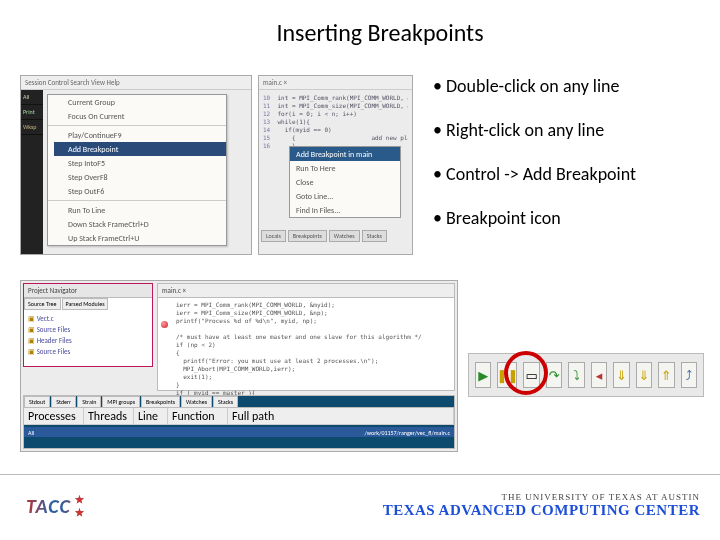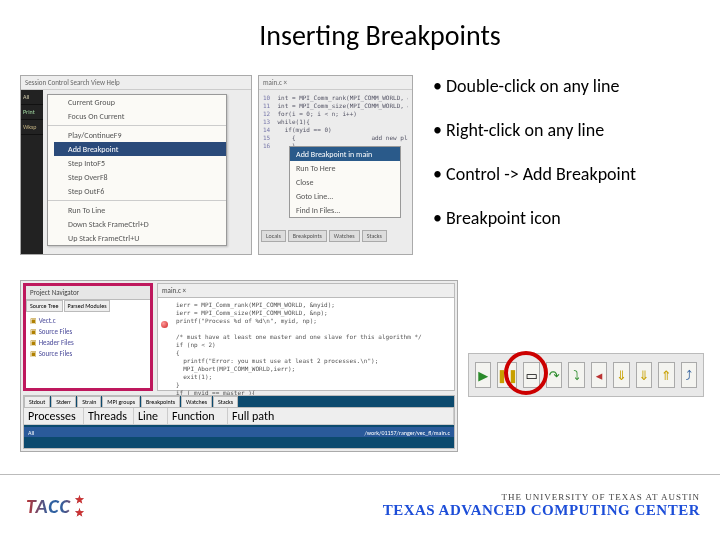--- a/index.html
+++ b/index.html
@@ -5,21 +5,21 @@
   * { box-sizing: border-box; margin: 0; padding: 0; }
   body {
     width: 720px;
     height: 540px;
     background: #fff;
     font-family: Calibri, Arial, sans-serif;
     position: relative;
     overflow: hidden;
   }
   .slide-title {
-    font-size: 28px;
+    font-size: 24px;
     font-weight: 400;
     text-align: center;
     margin-top: 18px;
     margin-left: 40px;
     color: #000;
   }
   .content {
     position: absolute;
     top: 75px;
     left: 20px;
@@ -147,23 +147,23 @@
     width: 438px;
     height: 172px;
     border: 1px solid #aaa;
     background: #ececec;
     font-size: 7px;
     overflow: hidden;
   }
   .panel-c .proj-nav {
     position: absolute;
     left: 2px; top: 2px;
-    width: 130px; height: 108px;
+    width: 130px; height: 84px;
     background: #fff;
-    border: 3px solid #be185d;
+    border: 1px solid #be185d;
   }
   .proj-nav .hdr {
     background: #e6e6e6;
     border-bottom: 1px solid #bbb;
     font-size: 7px;
     padding: 2px 4px;
     color: #444;
   }
   .proj-nav .tabs2 {
     display: flex;

